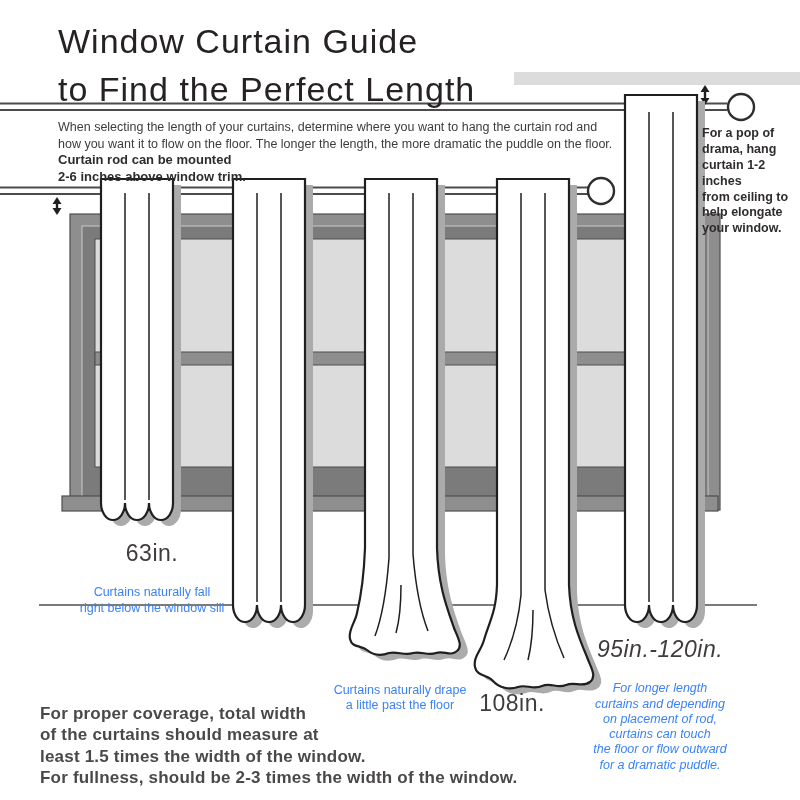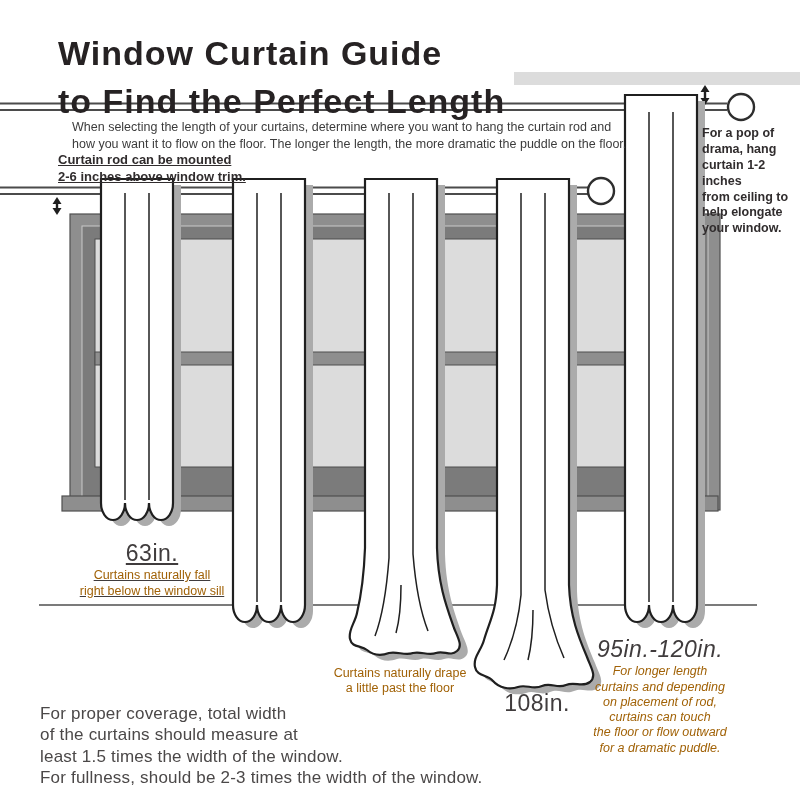--- a/index.html
+++ b/index.html
@@ -3,36 +3,36 @@
 <meta charset="utf-8">
 <style>
   html,body{margin:0;padding:0;background:#ffffff;}
   #stage{
     position:relative;width:800px;height:800px;overflow:hidden;background:#ffffff;
     font-family:"Liberation Sans","DejaVu Sans",sans-serif;color:#2e2a2b;
   }
   #art{position:absolute;left:0;top:0;}
   .txt{position:absolute;white-space:pre-line;}
   .title{
-    left:58px;top:30px;font-size:34px;line-height:1.4;font-weight:700;
+    left:58px;top:18px;font-size:34px;line-height:1.4;font-weight:400;
     letter-spacing:1px;color:#262223;
   }
-  .intro{left:72px;top:119px;font-size:12.5px;line-height:1.32;color:#3c3c3c;}
-  .rod-note{left:58px;top:152px;font-size:13px;line-height:1.3;font-weight:700;color:#302c2d;text-decoration:underline;}
+  .intro{left:58px;top:119px;font-size:12.5px;line-height:1.32;color:#3c3c3c;}
+  .rod-note{left:58px;top:152px;font-size:13px;line-height:1.3;font-weight:700;color:#302c2d;}
   .drama-note{left:702px;top:126px;width:100px;font-size:12.5px;line-height:1.27;font-weight:700;color:#302c2d;}
   .len-label{position:absolute;width:220px;text-align:center;color:#403c3d;}
   .len-value{font-size:23px;line-height:1.15;font-weight:400;letter-spacing:0.5px;white-space:pre-line;}
-  .len-caption{font-size:12.5px;line-height:1.22;margin-top:2px;white-space:pre-line;color:#a16207;}
-  .l1{left:42px;top:540px;text-decoration:underline;}
+  .len-caption{font-size:12.5px;line-height:1.22;margin-top:19px;white-space:pre-line;color:#3b82f6;}
+  .l1{left:42px;top:540px;}
   .l2{left:160px;top:632px;}
   .l3{left:290px;top:664px;}
-  .l4{left:427px;top:690px;}
+  .l4{left:402px;top:690px;}
   .l5{left:550px;top:636px;font-style:italic;}
   .footer{
-    left:40px;top:703px;font-size:17px;line-height:1.26;font-weight:400;
+    left:40px;top:703px;font-size:17px;line-height:1.26;font-weight:700;
     color:#4b4848;letter-spacing:0.2px;
   }
 </style>
 </head>
 <body>
 
 <div id="stage">
 
   <svg id="art" width="800" height="800" viewBox="0 0 800 800">
 

